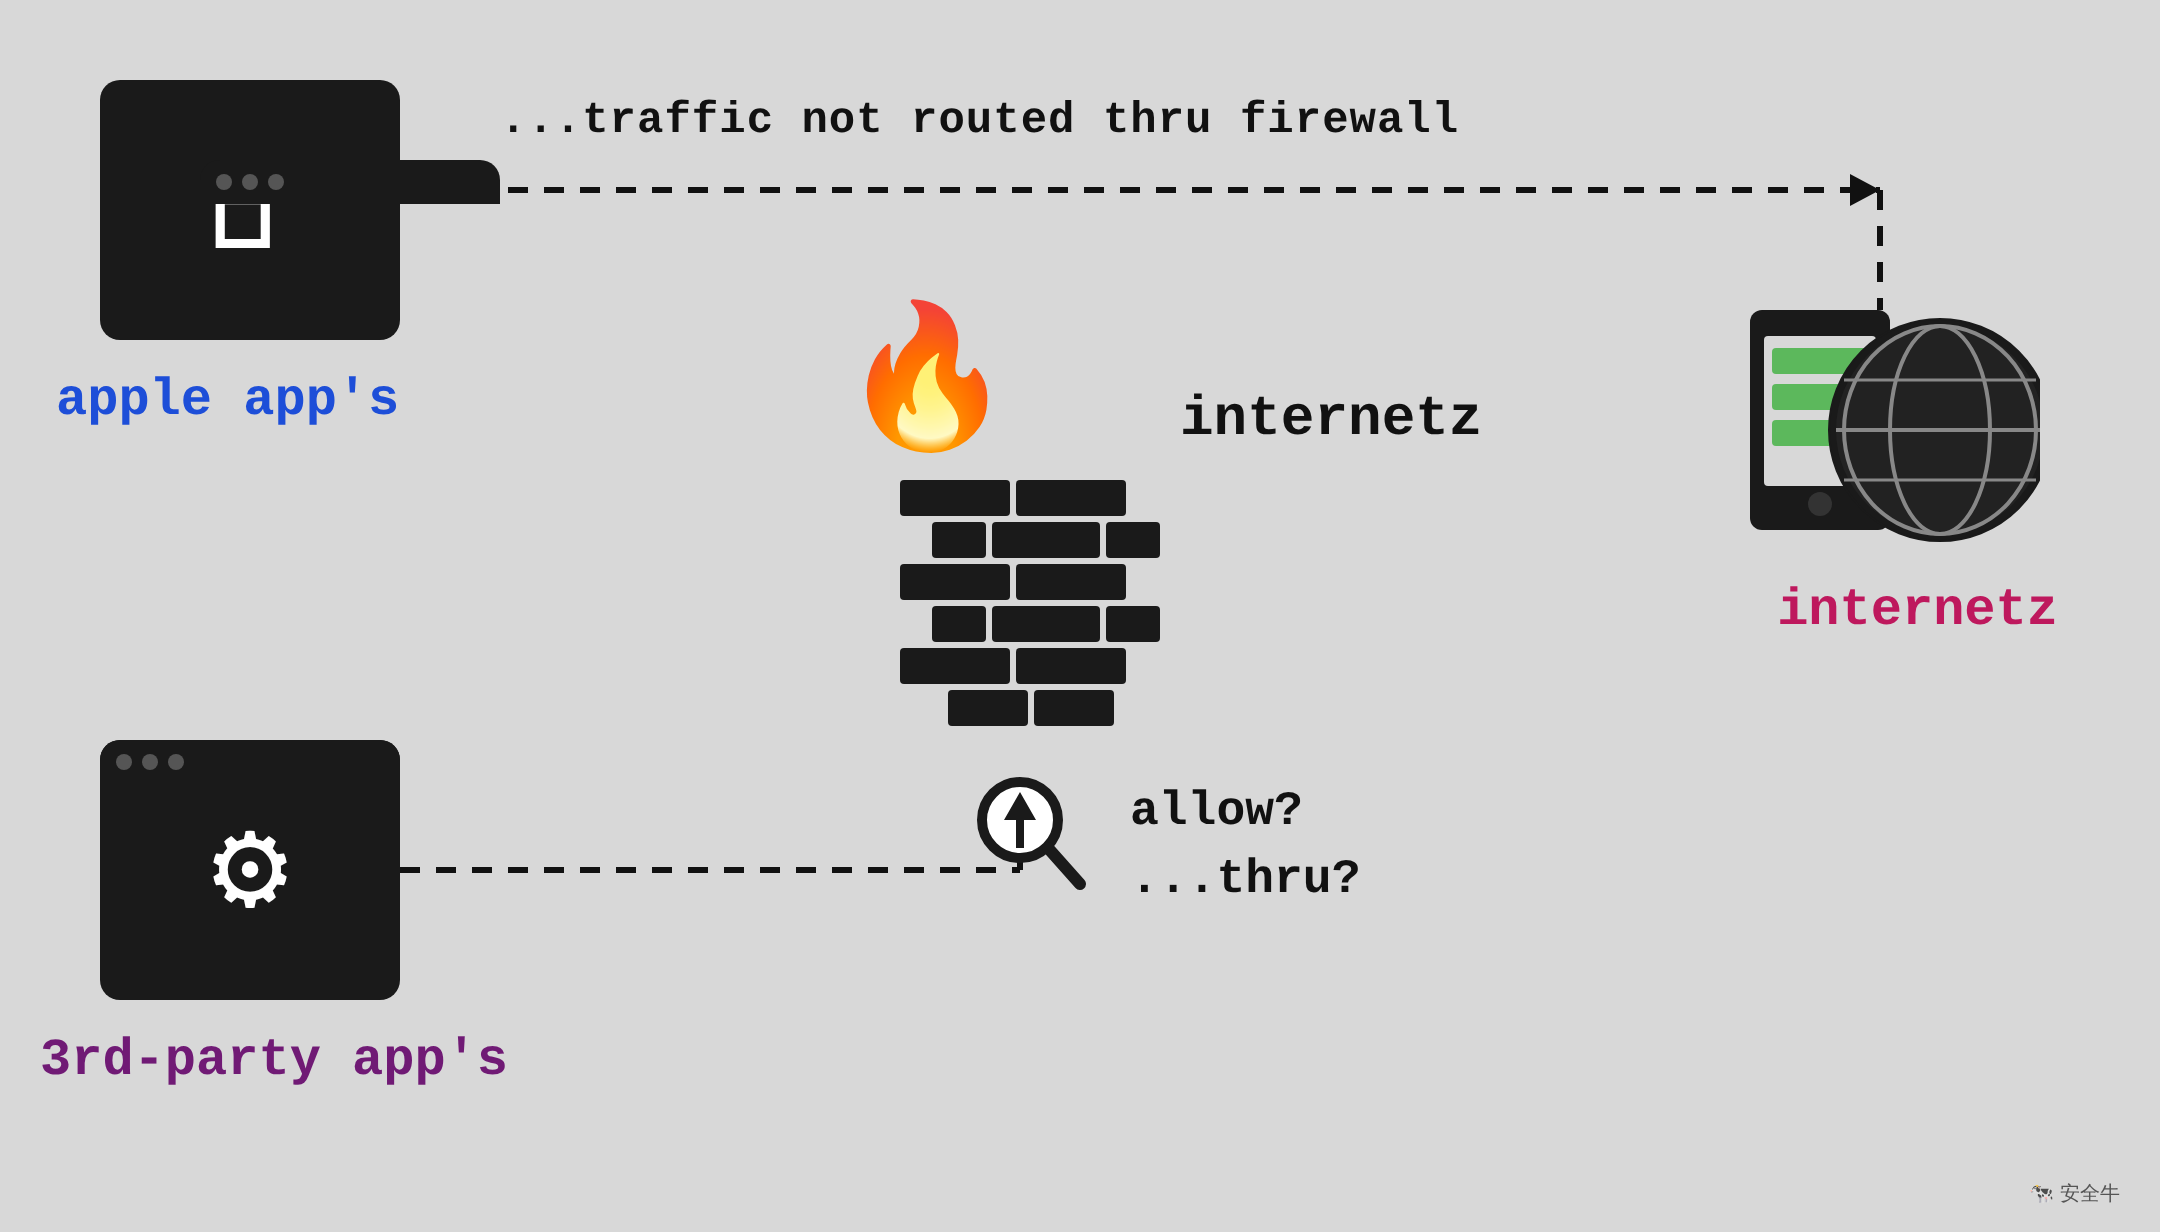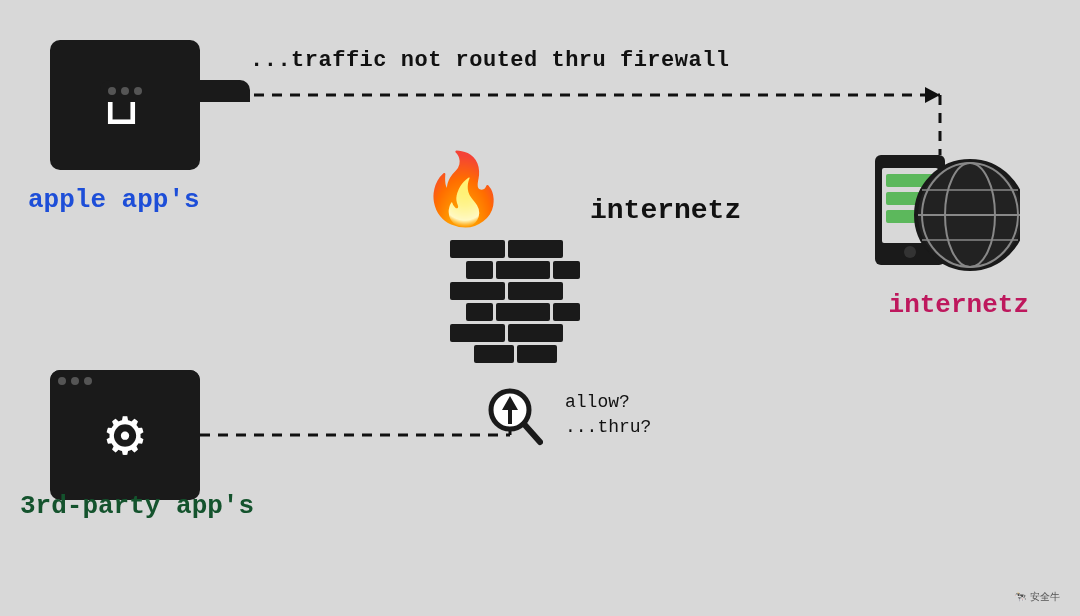--- a/index.html
+++ b/index.html
@@ -71,24 +71,24 @@
       align-items: center;
       justify-content: center;
     }
     .gear-icon {
       font-size: 64px;
       color: white;
     }
     .third-label {
       position: absolute;
       left: 20px;
-      top: 491px;
+      top: 515px;
       font-size: 26px;
       font-weight: bold;
-      color: #14532d;
+      color: #701a75;
     }
 
     .firewall-label {
       position: absolute;
       left: 590px;
       top: 195px;
       font-size: 28px;
       font-weight: bold;
       color: #111;
     }
@@ -130,22 +130,22 @@
       position: absolute;
       left: 488px;
       top: 388px;
       font-size: 44px;
       color: #1a1a1a;
     }
     .allow-deny {
       position: absolute;
       left: 565px;
       top: 390px;
-      font-size: 18px;
-      font-weight: normal;
+      font-size: 24px;
+      font-weight: bold;
       color: #111;
       line-height: 1.4;
     }
 
     
     .internet-container {
       position: absolute;
       right: 60px;
       top: 140px;
     }

